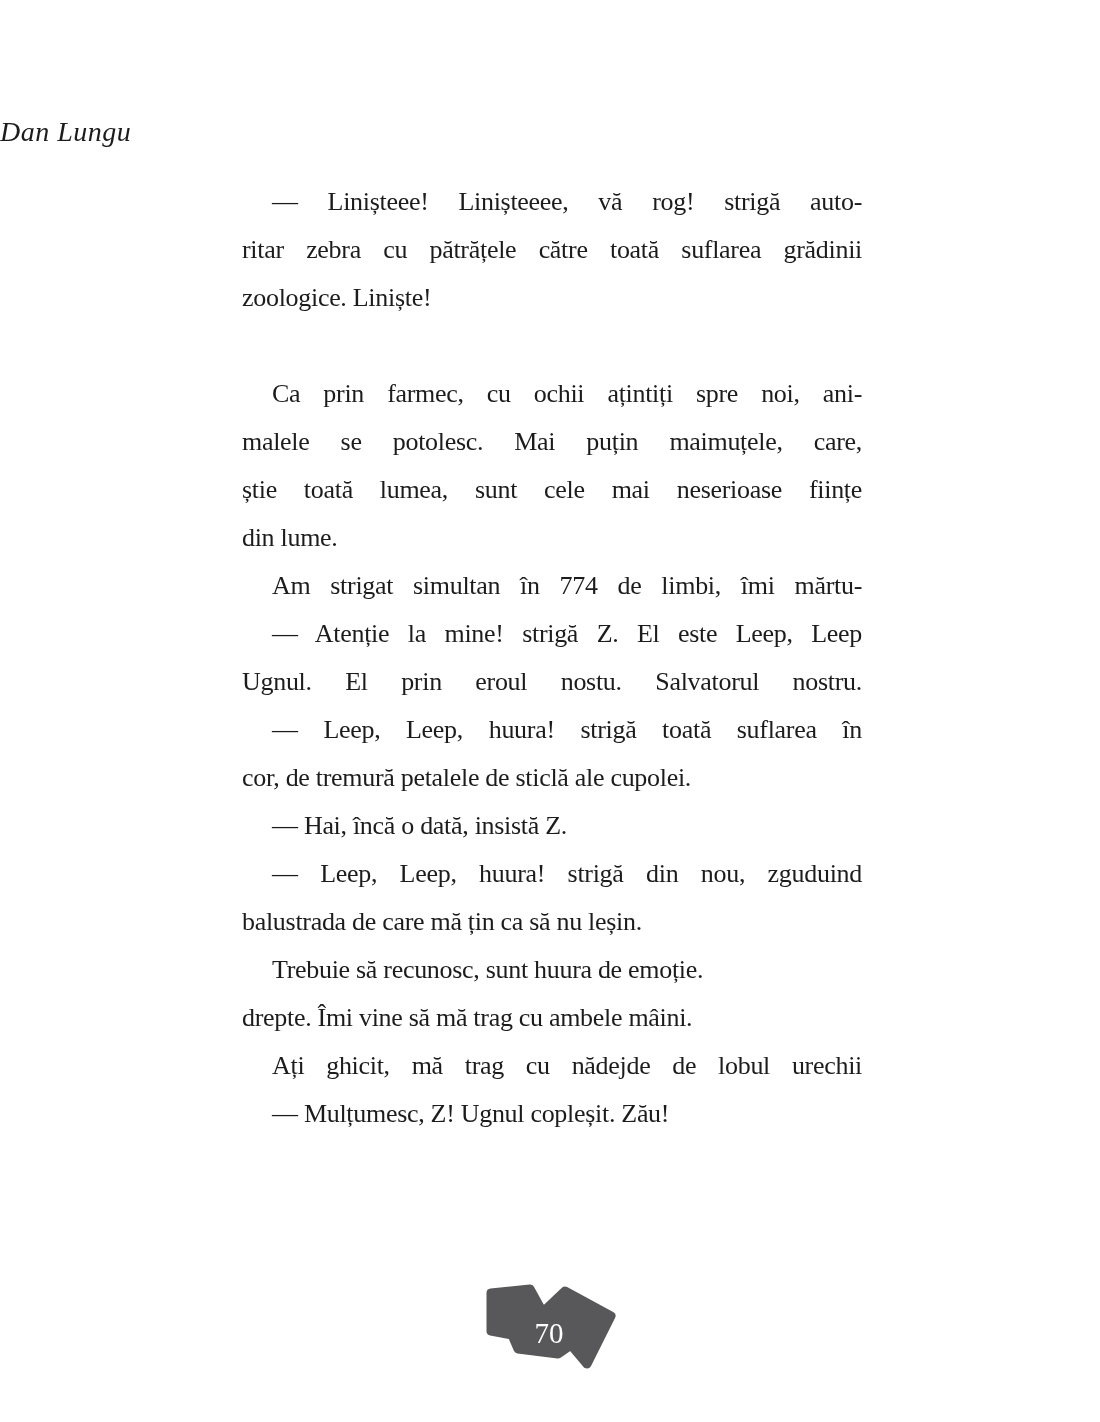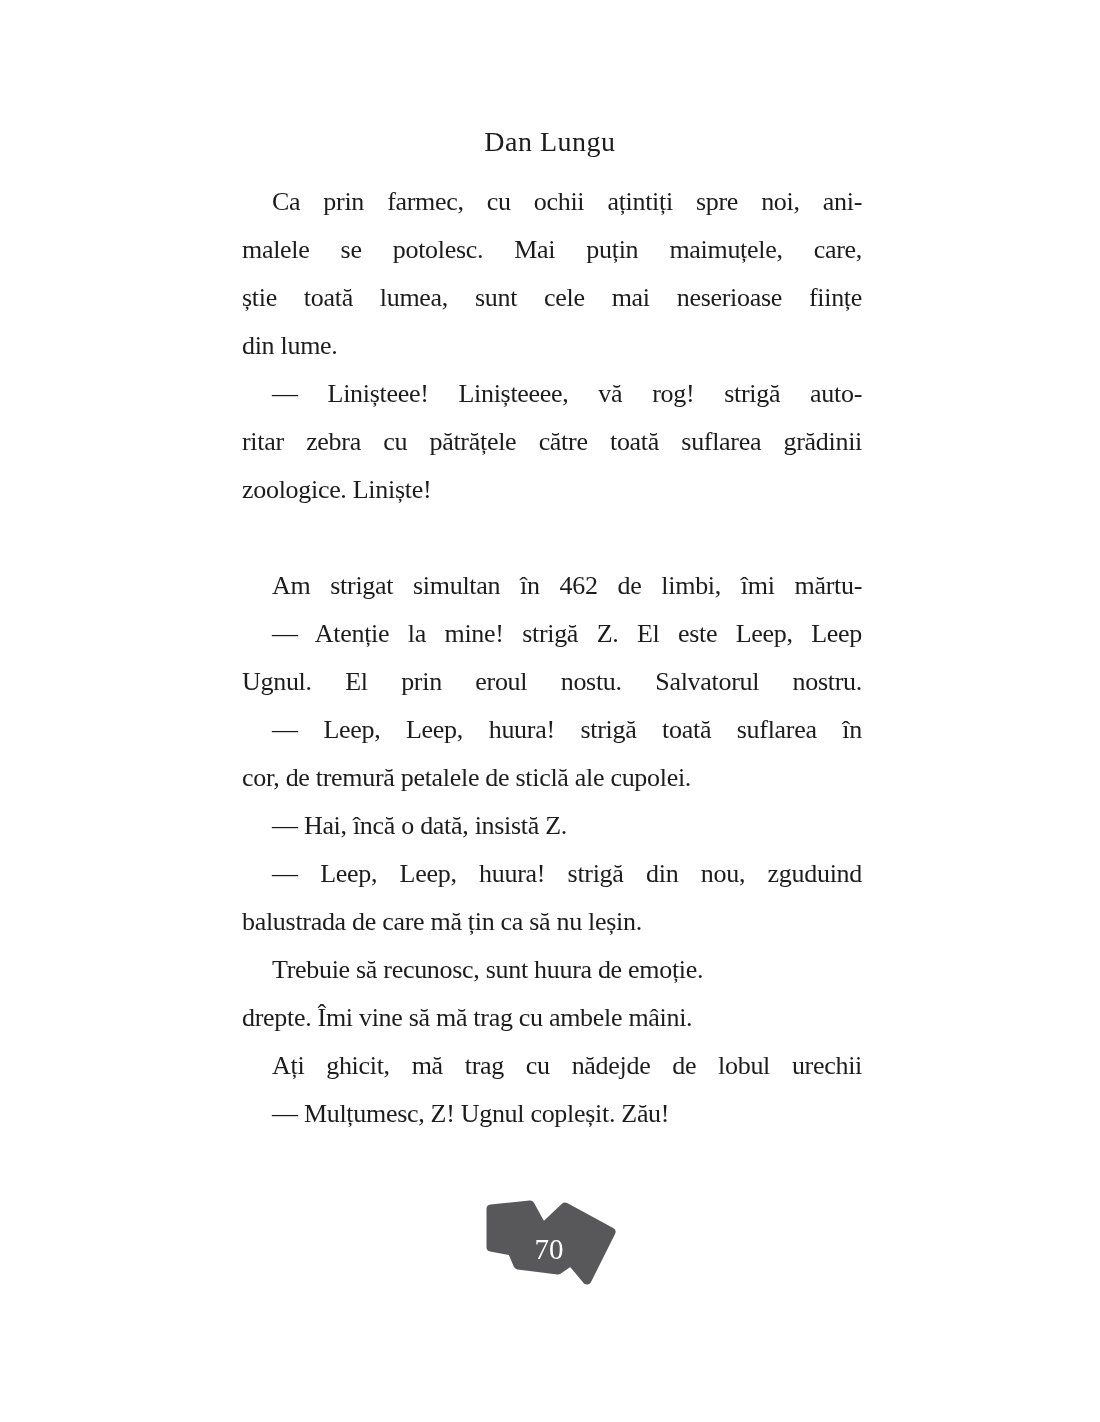--- a/index.html
+++ b/index.html
@@ -10,24 +10,24 @@
   .page {
     position: relative;
     width: 1100px;
     height: 1422px;
     background: var(--page-bg, #ffffff);
     overflow: hidden;
     font-family: "Liberation Serif", "DejaVu Serif", serif;
   }
   .running-head {
     position: absolute;
-    top: 126px;
+    top: 116px;
     left: 0;
     width: 100%;
-    text-align: center;
+    font-style: italic;
     font-size: 28px;
     letter-spacing: 0.5px;
     color: var(--text-color, #1c1c1c);
   }
   .body-text {
     position: absolute;
     left: 242px;
     top: 178px;
     width: 620px;
     font-size: 26px;
@@ -44,21 +44,21 @@
     text-align-last: justify;
   }
   .line.first { text-indent: 30px; }
   .line.last {
     text-align: left;
     text-align-last: left;
   }
   .footer-badge {
     position: absolute;
     left: 480px;
-    top: 1184px;
+    top: 1268px;
     width: 160px;
     height: 120px;
   }
   .footer-badge svg { display: block; }
   .arrow-shape {
     fill: var(--arrow-fill, #58585a);
     stroke: var(--arrow-fill, #58585a);
     stroke-width: 9;
     stroke-linejoin: round;
     stroke-linecap: round;
@@ -70,33 +70,33 @@
   }
 </style>
 </head>
 <body>
 
 <div class="page">
 
   <div class="running-head">Dan Lungu</div>
 
   <div class="body-text">
+      <div class="para gap">
+        <div class="line first">— Linișteee! Linișteeee, vă rog! strigă auto-</div>
+        <div class="line">ritar zebra cu pătrățele către toată suflarea grădinii</div>
+        <div class="line last">zoologice. Liniște!</div>
+      </div>
       <div class="para">
         <div class="line first">Ca prin farmec, cu ochii ațintiți spre noi, ani-</div>
         <div class="line">malele se potolesc. Mai puțin maimuțele, care,</div>
         <div class="line">știe toată lumea, sunt cele mai neserioase ființe</div>
         <div class="line last">din lume.</div>
       </div>
-      <div class="para gap">
-        <div class="line first">— Linișteee! Linișteeee, vă rog! strigă auto-</div>
-        <div class="line">ritar zebra cu pătrățele către toată suflarea grădinii</div>
-        <div class="line last">zoologice. Liniște!</div>
-      </div>
       <div class="para">
-        <div class="line first">Am strigat simultan în 462 de limbi, îmi mărtu-</div>
+        <div class="line first">Am strigat simultan în 774 de limbi, îmi mărtu-</div>
       </div>
       <div class="para">
         <div class="line first">— Atenție la mine! strigă Z. El este Leep, Leep</div>
         <div class="line">Ugnul. El prin eroul nostu. Salvatorul nostru.</div>
       </div>
       <div class="para">
         <div class="line first">— Leep, Leep, huura! strigă toată suflarea în</div>
         <div class="line last">cor, de tremură petalele de sticlă ale cupolei.</div>
       </div>
       <div class="para">

